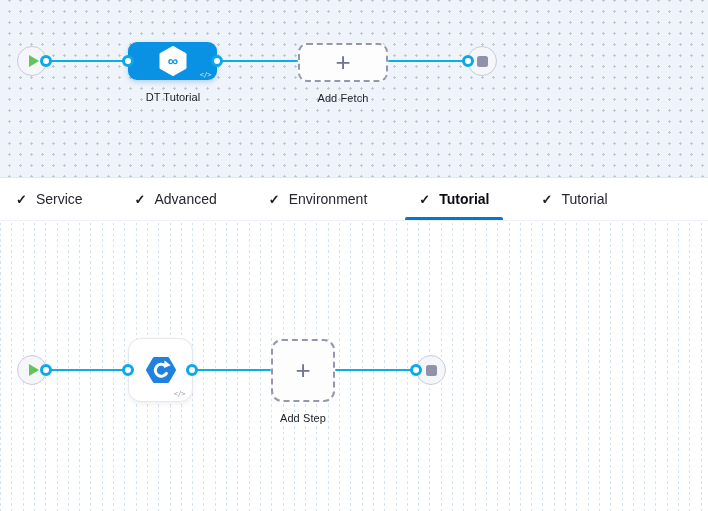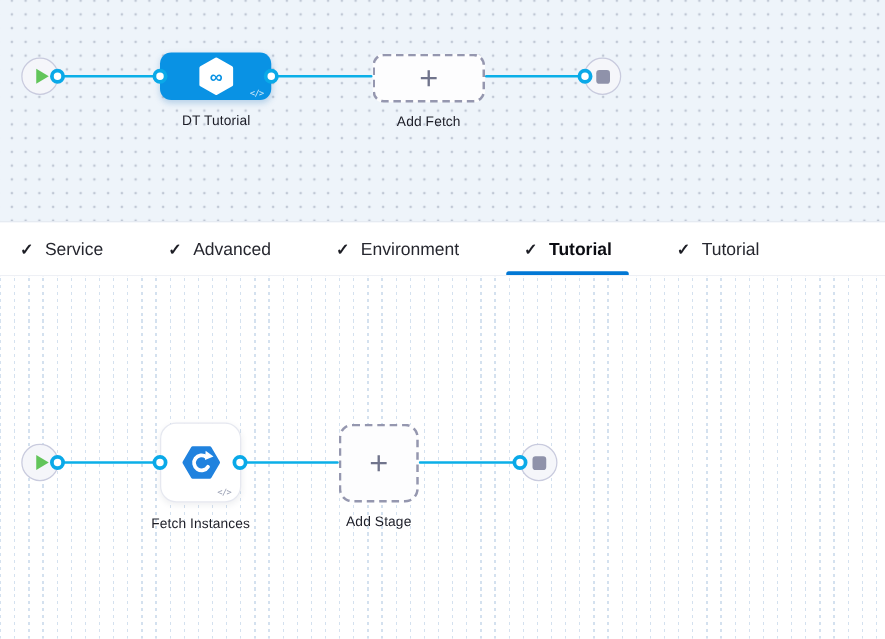--- a/index.html
+++ b/index.html
@@ -175,26 +175,25 @@
     <div class="step-card">
       <svg width="32" height="31" viewBox="0 0 32 31">
         <polygon points="2.5,15 9.2,3.5 22.8,3.5 29.5,15 22.8,26.5 9.2,26.5" fill="#2082de" stroke="#2082de" stroke-width="3" stroke-linejoin="round"></polygon>
         <path d="M 20 10.6 A 6 6 0 1 0 21.4 18.4" stroke="#ffffff" stroke-width="3" fill="none" stroke-linecap="round"></path>
         <polygon points="19.5,5.5 25.8,10.2 19,13" fill="#ffffff"></polygon>
       </svg>
       <span class="code-badge">&lt;/&gt;</span>
     </div>
     <div class="port" style="left:122px; top:143px;"></div>
     <div class="port" style="left:186px; top:143px;"></div>
-    <div class="node-label" style="left:95px; top:192px; width:131px;">Fetch Instances</div>
 
     <div class="add-box add-step-box">
       <span class="plus">+</span>
     </div>
-    <div class="node-label" style="left:263px; top:191px; width:80px;">Add Stage</div>
+    <div class="node-label" style="left:263px; top:191px; width:80px;">Add Step</div>
 
     <div class="port" style="left:410px; top:143px;"></div>
     <div class="terminal-node" style="left:416px; top:134px;">
       <div class="stop-sq"></div>
     </div>
   </div>
 
 </div>
 
 </body></html>

